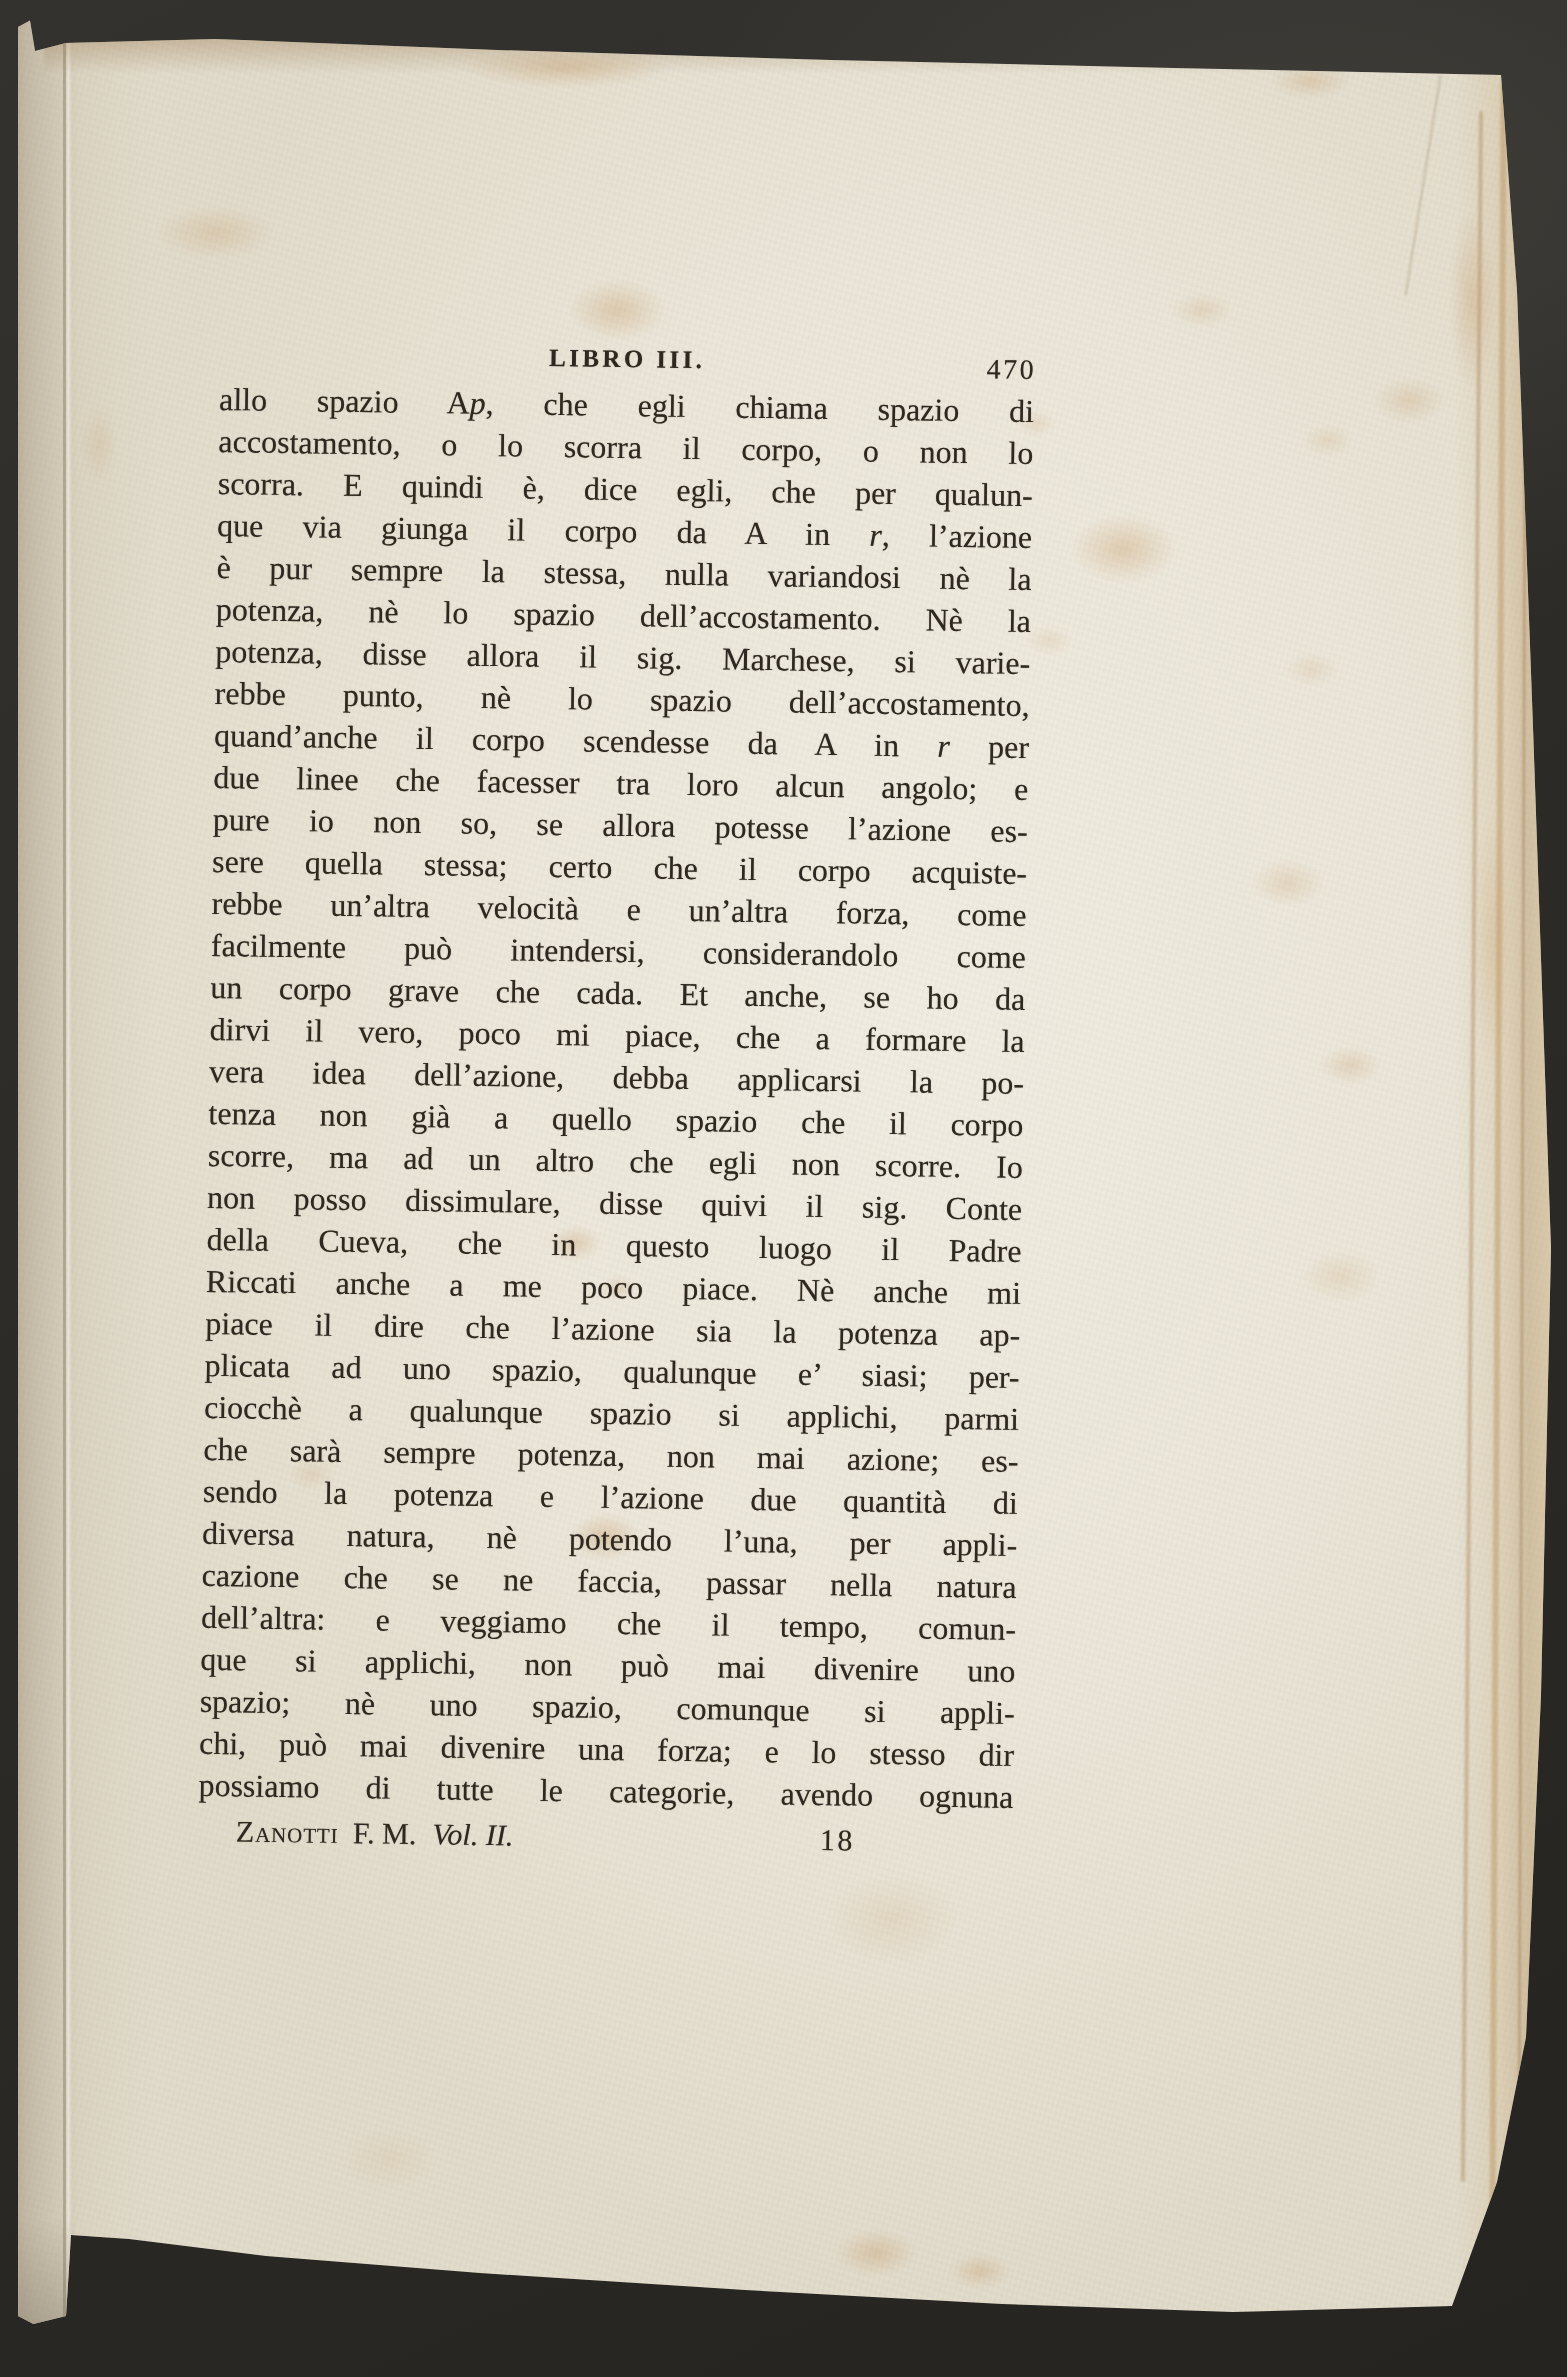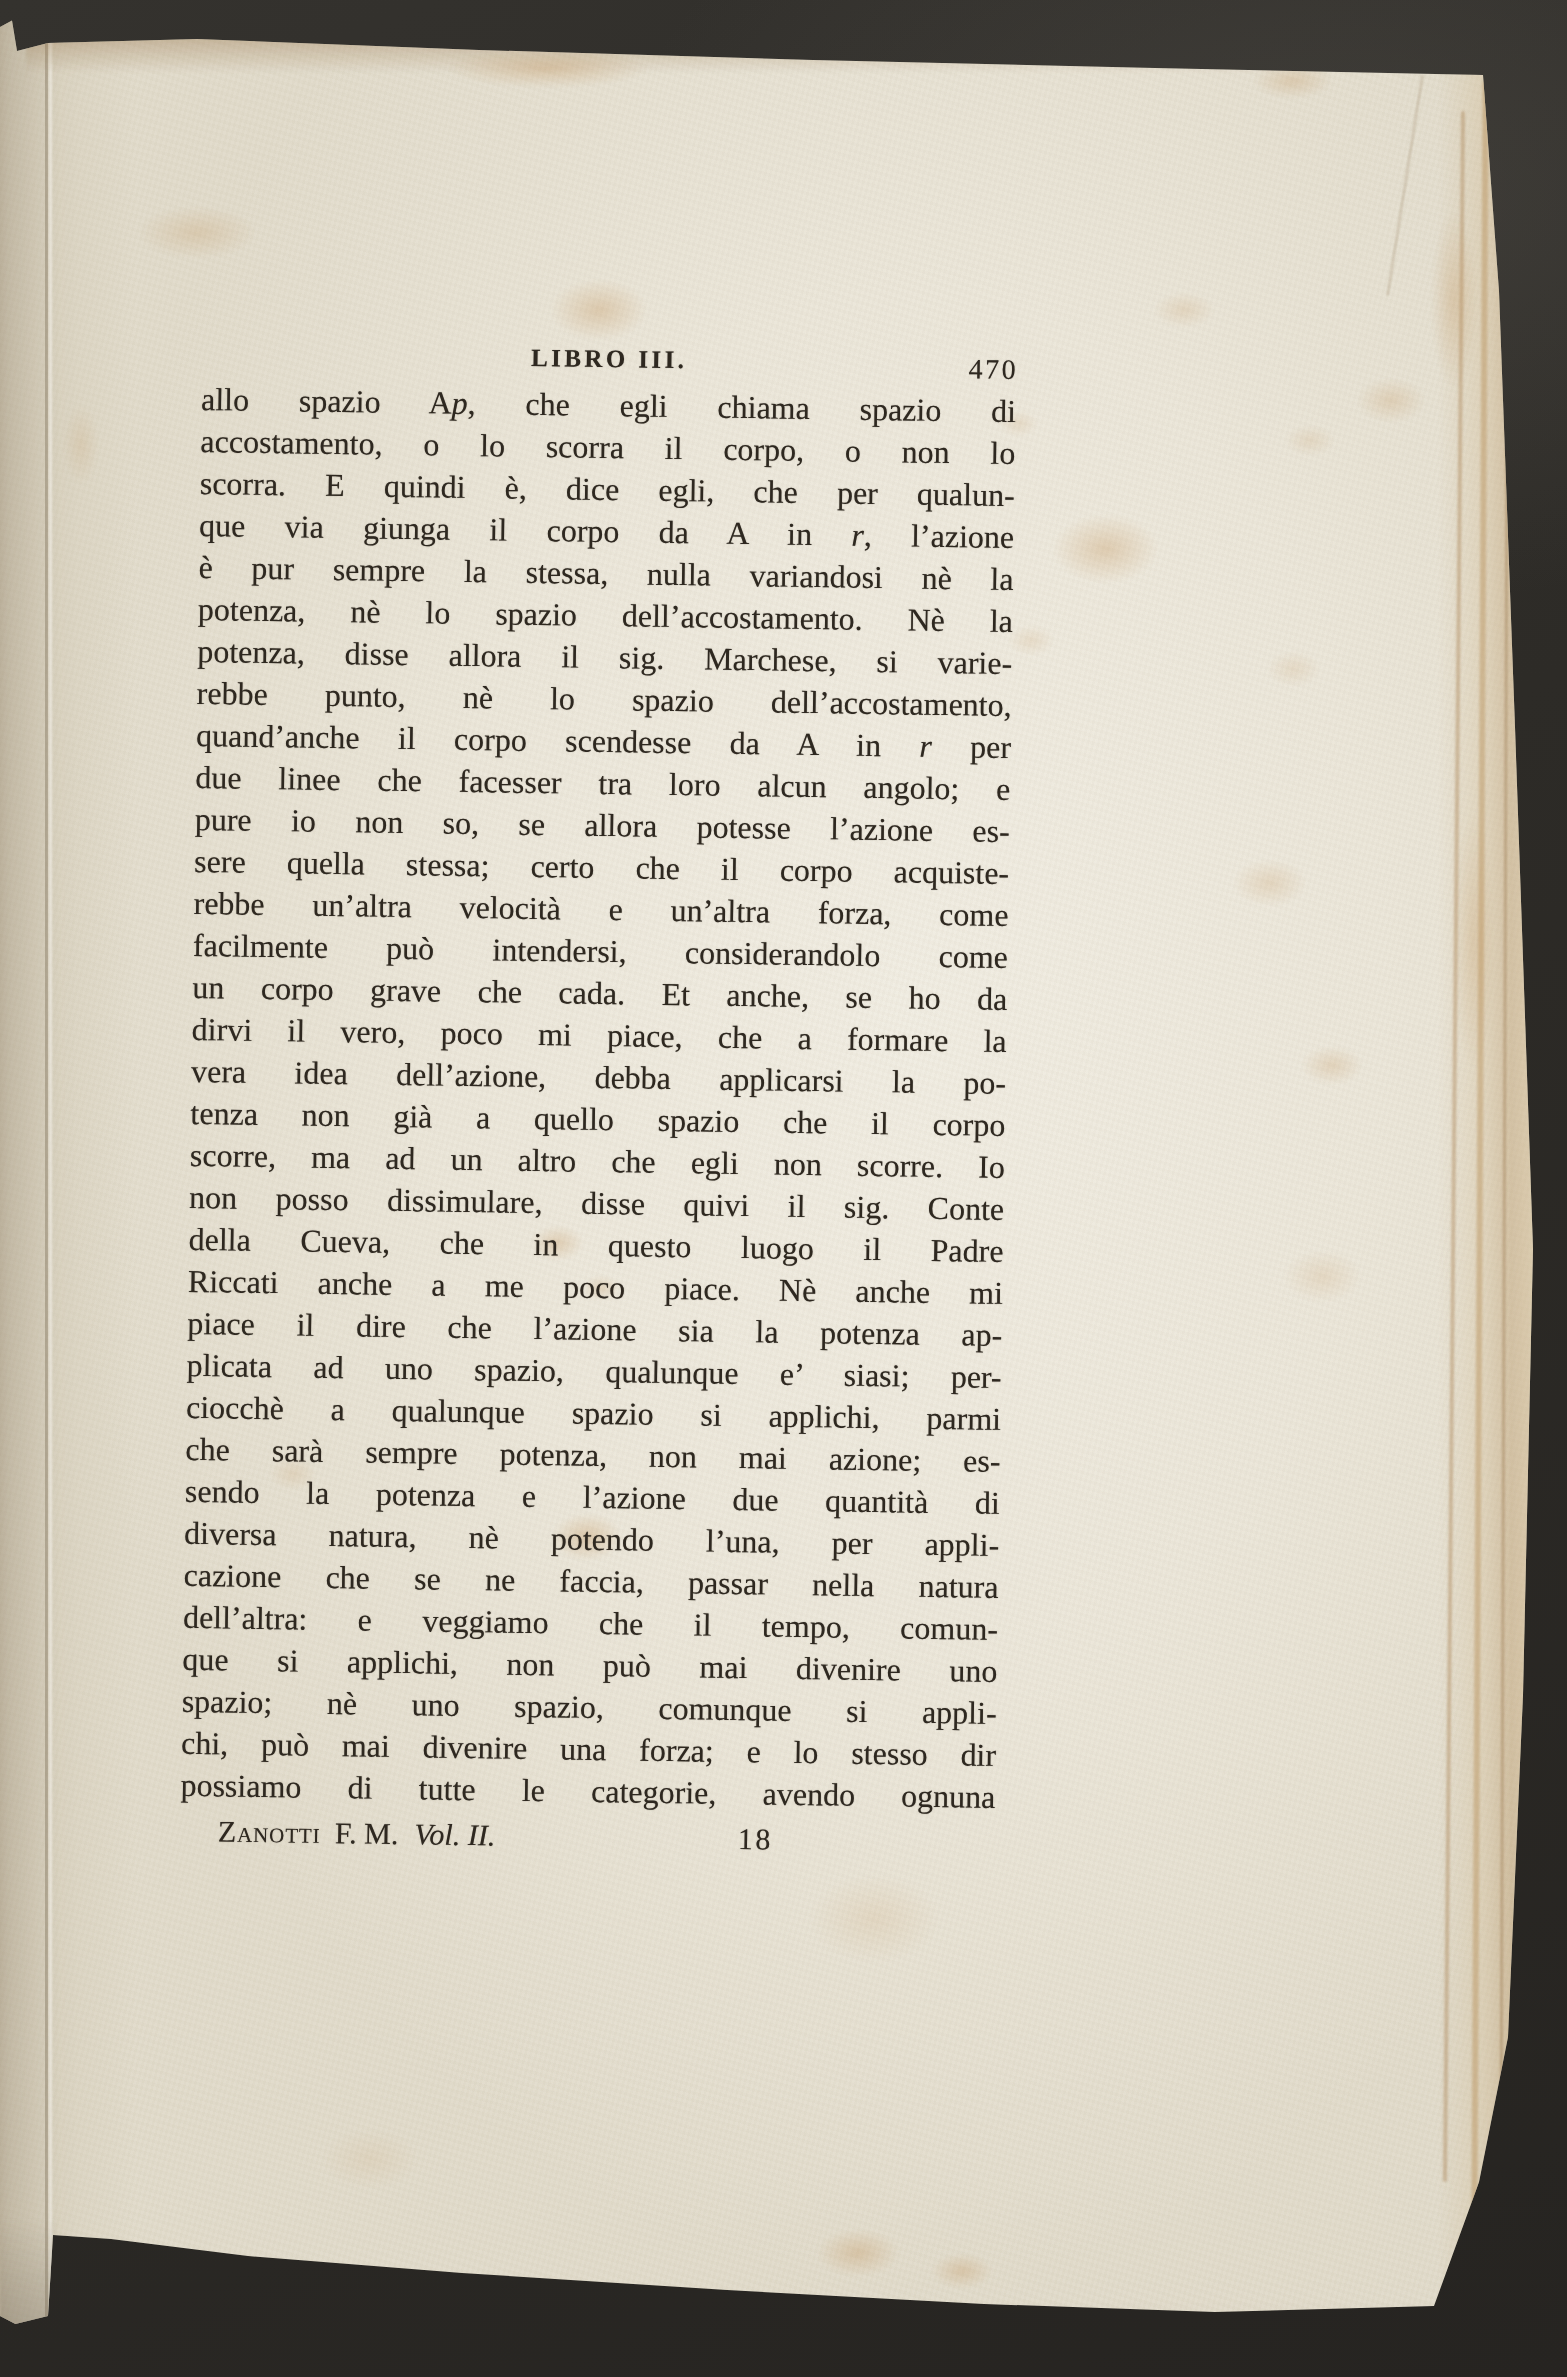--- a/index.html
+++ b/index.html
@@ -17,20 +17,21 @@
     clip-path: polygon(
       0px 27px, 12px 20.5px, 17px 51px, 48px 43px, 197px 39px, 479px 50px,
       813px 60px, 1155px 68px, 1483px 75px,
       1499px 291px, 1515px 727px, 1533px 1249px, 1523px 1695px, 1508px 2037px,
       1479px 2182px, 1434px 2306px,
       1215px 2312px, 984px 2304px, 727px 2290px, 462px 2273px, 248px 2256px,
       111px 2239px, 53px 2235px, 48px 2316px, 15.4px 2324px, 0px 2316px);
     background:
       radial-gradient(856px 1284px at 58% 42%, #f0ece1 0%, #eae5d8 55%, #e0dac9 100%);
     box-shadow: inset 0 0 77px rgba(120,100,70,.20), inset 0 0 12px rgba(120,100,70,.16);
+    margin-left: 18px;
   }
 
   .texture { position:absolute; inset:0; pointer-events:none;
     background:
       repeating-linear-gradient(105deg, rgba(255,255,255,.035) 0 2.6px, rgba(175,165,145,.035) 2.6px 5.1px),
       repeating-linear-gradient(17deg,  rgba(255,255,255,.03) 0 3.4px, rgba(170,160,140,.028) 3.4px 6.8px);
   }
 
   .gutter-shade { position:absolute; left:0; top:0; width:137px; height:100%;
     background:linear-gradient(90deg, rgba(160,146,122,.42), rgba(196,186,162,.22) 45%, rgba(0,0,0,0));
@@ -71,21 +72,21 @@
 
   .body-text { margin-top:0; }
   .body-text .line { font-size:32px; line-height:42px; white-space:normal;
     text-align:justify; text-align-last:justify; }
   .body-text .line i { font-style:italic; }
 
   .footer-row { position:relative; margin-top:3.4px; padding-left:38px;
     font-size:30px; line-height:43px; }
   .sc { font-variant:small-caps; letter-spacing:0.9px; }
   .volume { font-style:italic; margin-left:8.6px; }
-  .signature { position:absolute; left:558px; top:0; letter-spacing:2.6px; }
+  .signature { position:absolute; left:622px; top:0; letter-spacing:2.6px; }
 </style>
 </head>
 <body>
 
 <div class="scene">
   <div class="page">
     <div class="texture"></div>
     <div class="gutter-shade"></div>
     <div class="crease"></div>
     <div class="crease-hl"></div>

